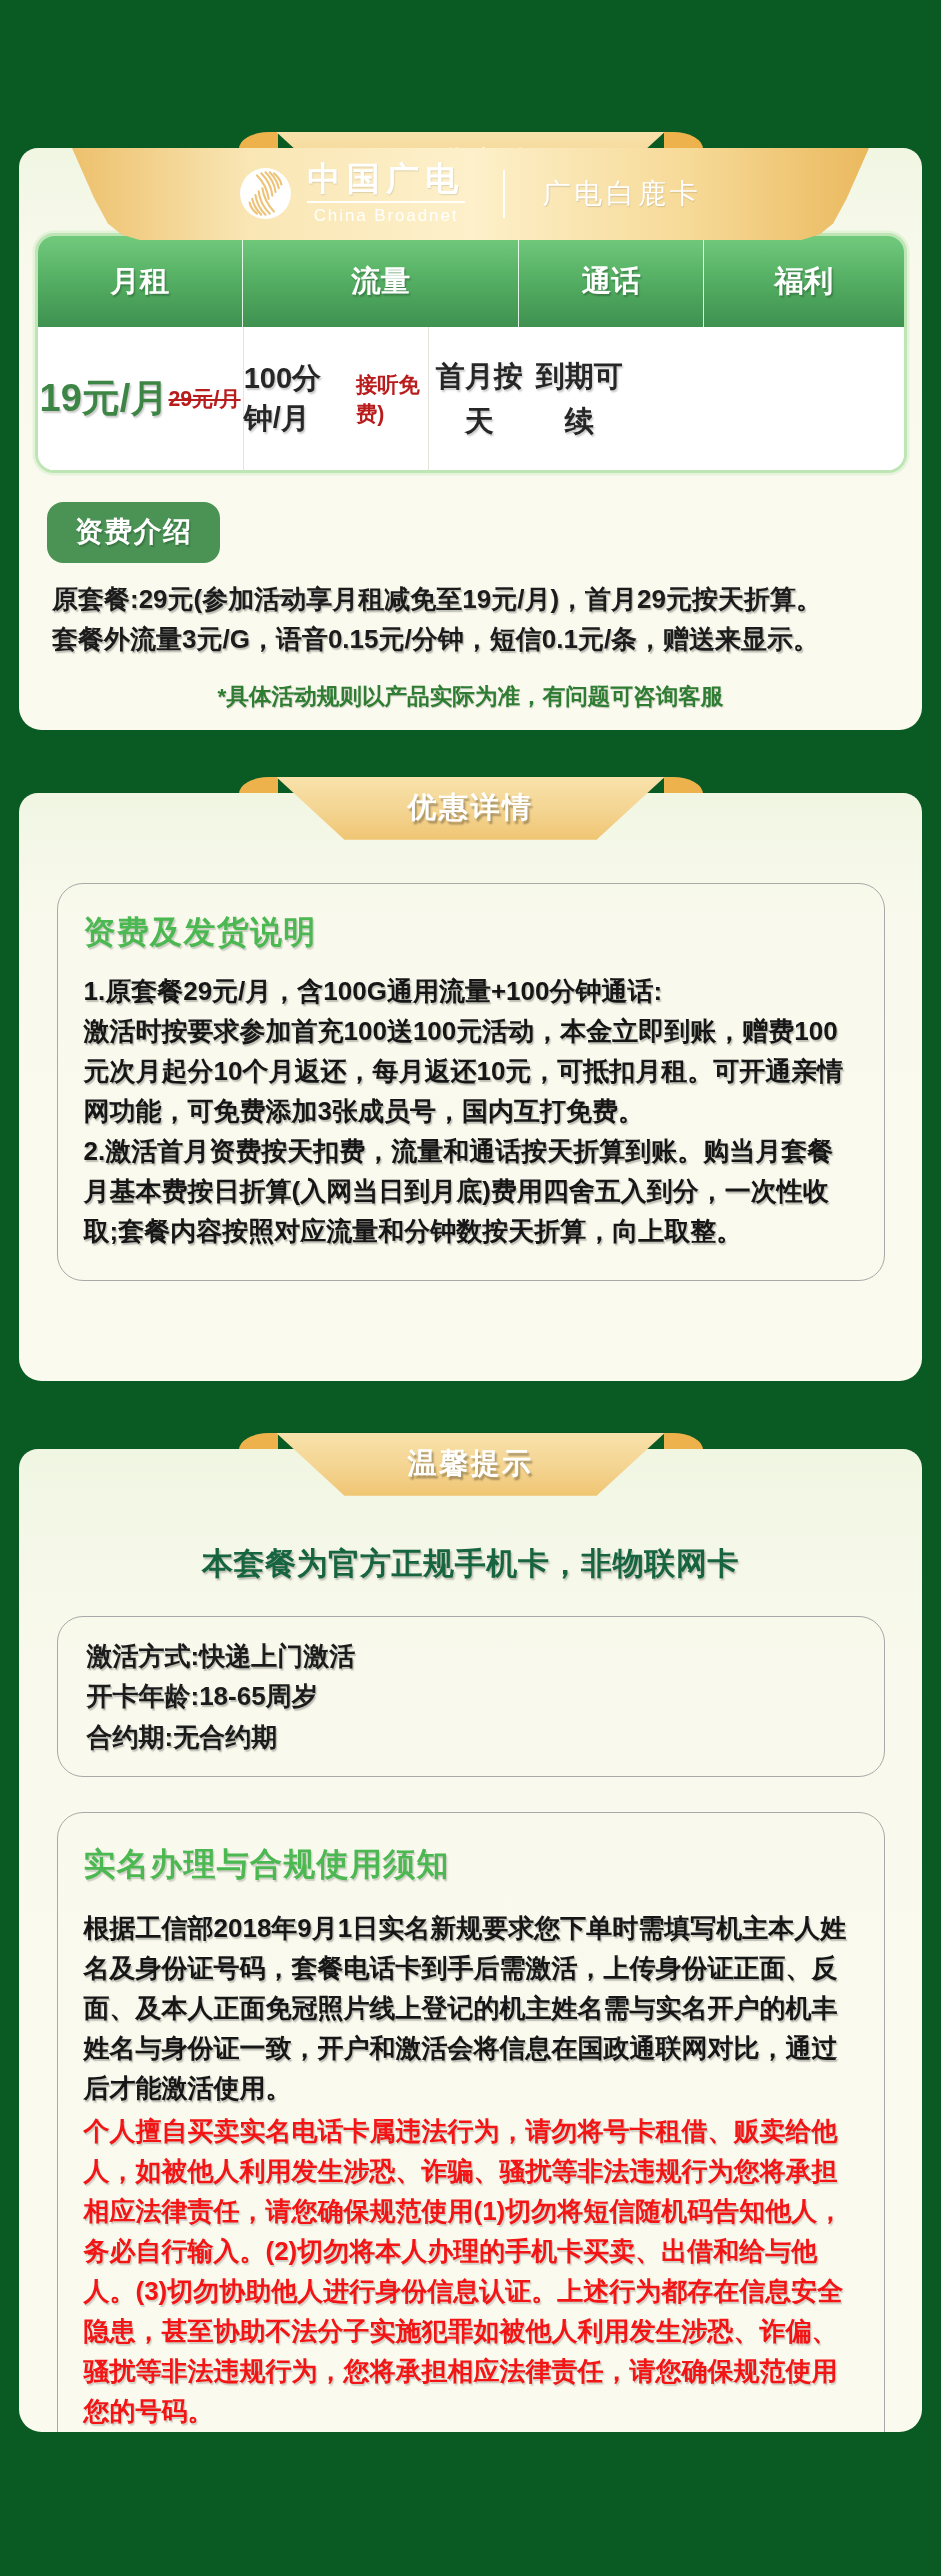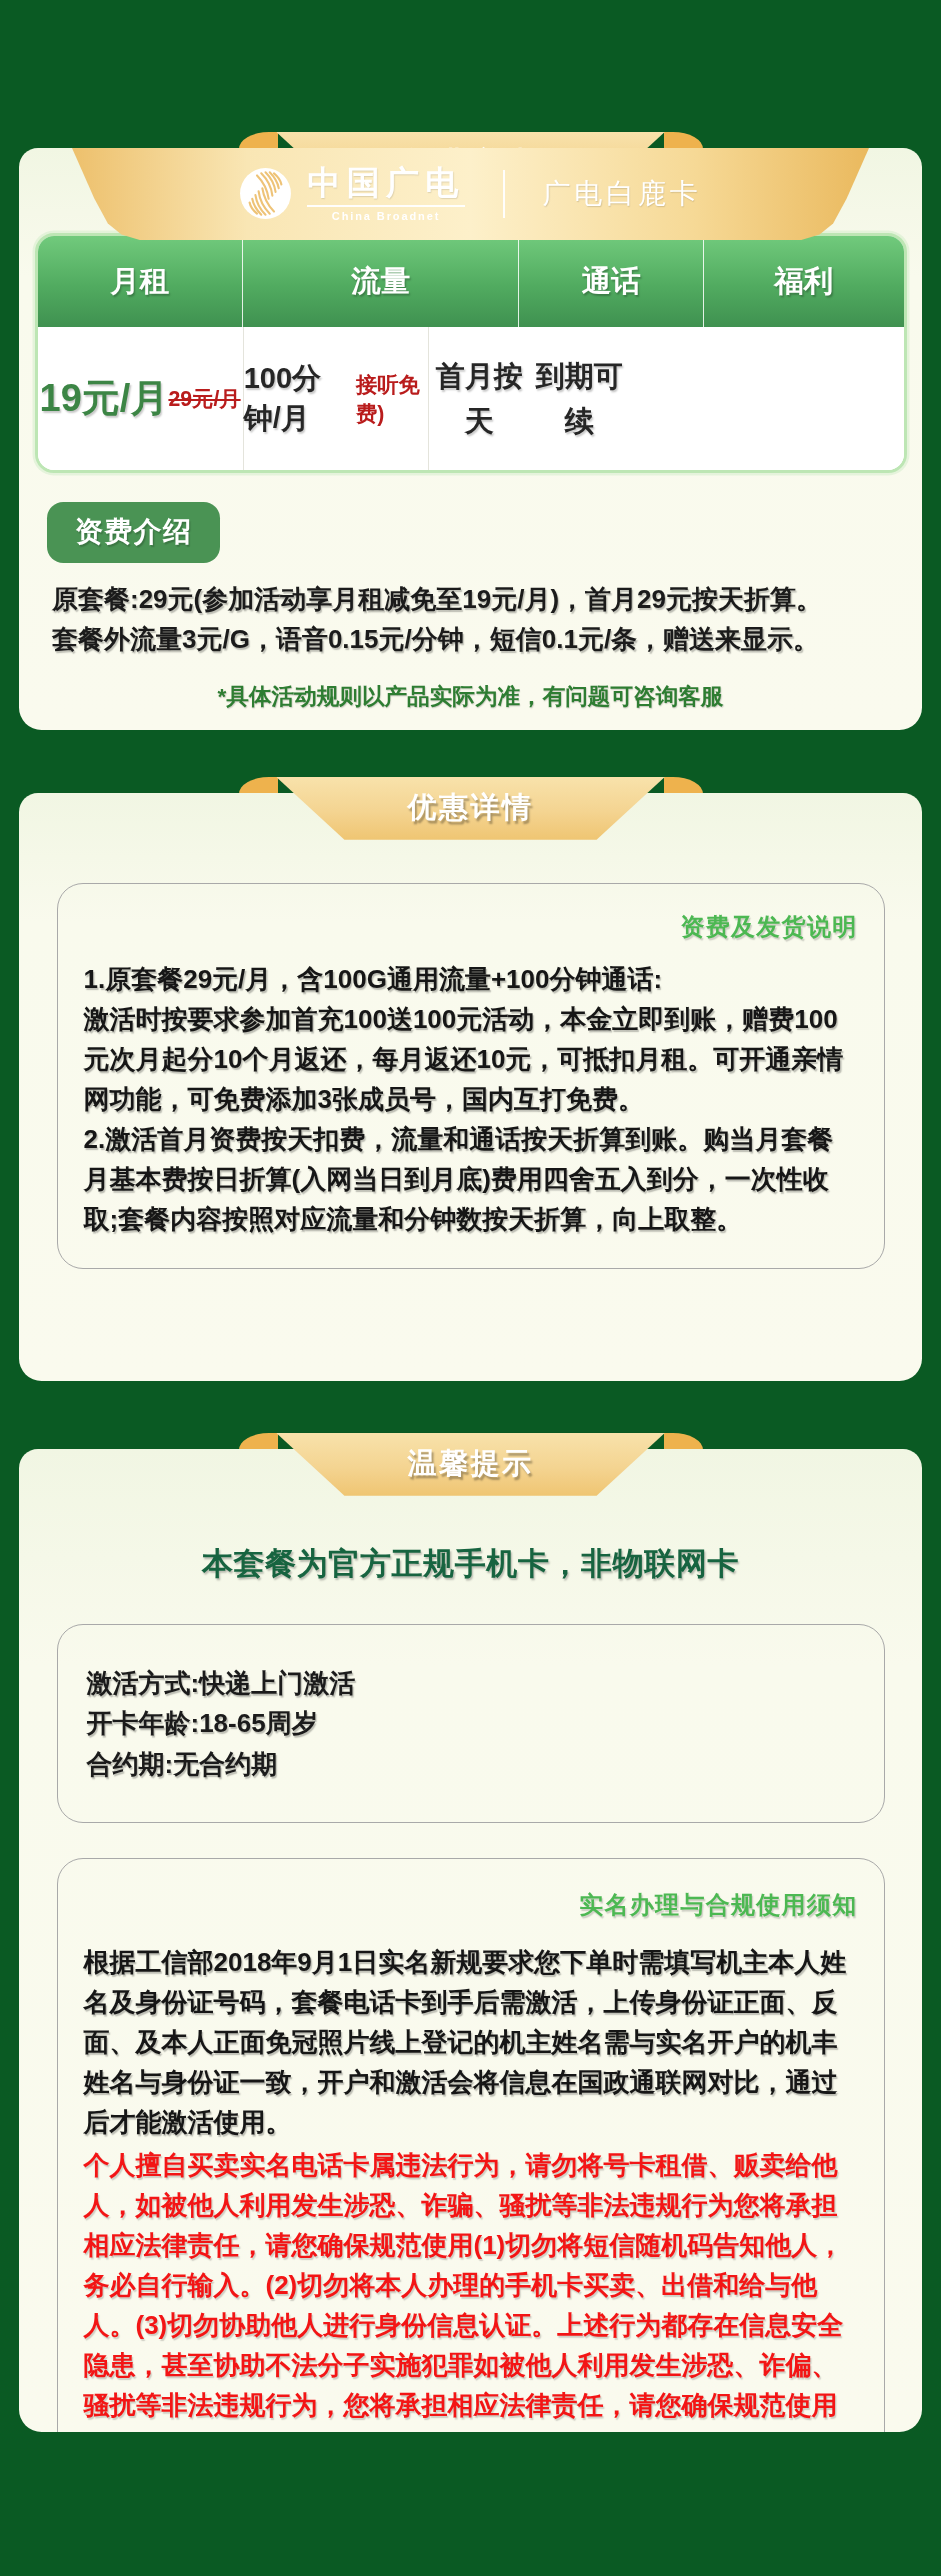--- a/index.html
+++ b/index.html
@@ -19,21 +19,21 @@
     clip-path:polygon(0 0,100% 0,97.2% 55%,95.5% 82%,93.8% 94%,91.5% 100%,8.5% 100%,6.2% 94%,4.5% 82%,2.8% 55%);
     display:flex;align-items:center;justify-content:center;
     filter:drop-shadow(0 2.5px 3.8px rgba(0,0,0,.35));
     z-index:5;
   }
   .brand-group{display:flex;align-items:center;}
   .logo-circle{width:53px;height:53px;margin-right:15px;flex:none;}
   .brand-text{display:flex;flex-direction:column;align-items:center;}
   .brand-cn{font-size:33px;font-weight:700;color:#fff;letter-spacing:6.3px;line-height:1.05;text-shadow:0.6px 1.3px 1.3px rgba(0,0,0,.12);}
   .brand-rule{width:100%;height:1.9px;background:rgba(255,255,255,.95);margin:4.4px 0 2.5px;}
-  .brand-en{font-size:11px;color:#fff;letter-spacing:1.9px;font-weight:700;}
+  .brand-en{font-size:17px;color:#fff;letter-spacing:1.9px;font-weight:400;}
   .brand-divider{width:1.9px;height:48px;background:rgba(255,255,255,.95);margin:0 38px;}
   .product-name{font-size:28px;color:#fff;font-weight:500;letter-spacing:3.8px;text-shadow:0.6px 1.3px 1.3px rgba(0,0,0,.15);}
 
   
   .section{position:relative;margin:0 19px;}
   .sec1{margin-top:148px;}
   .sec2{margin-top:63px;}
   .sec3{margin-top:68px;}
   .card{
     position:relative;z-index:1;width:903px;box-sizing:border-box;
@@ -87,25 +87,25 @@
   .intro-text{margin:16.3px 33px 0;}
   .body-line{margin:0;font-size:26px;line-height:1.55;font-weight:700;color:#1b1b1b;text-shadow:1.3px 1.9px 1.3px rgba(0,0,0,.25);}
   .intro-note{margin-top:21.3px;text-align:center;font-size:22.6px;font-weight:700;color:#2e7d32;text-shadow:0.6px 1.3px 1.3px rgba(0,0,0,.2);}
 
   
   .inner-box{
     width:828px;margin:0 auto;box-sizing:border-box;
     border:1.3px solid #a9a9a9;border-radius:26px;background:transparent;
   }
   .promo-box{margin-top:90px;padding:19px 26px 29px;}
-  .box-title{text-align:right;font-size:24px;font-weight:700;color:#4cb852;letter-spacing:1.3px;margin:7.5px 0 16.3px;text-shadow:1.3px 1.9px 1.3px rgba(0,0,0,.18);font-family:Liberation Mono, monospace;}
+  .box-title{text-align:left;font-size:32px;font-weight:700;color:#4cb852;letter-spacing:1.3px;margin:7.5px 0 16.3px;text-shadow:1.3px 1.9px 1.3px rgba(0,0,0,.18);font-family:Liberation Mono, monospace;}
   .promo-line{margin:0;font-size:26px;line-height:1.54;font-weight:700;color:#161616;text-shadow:1.3px 1.9px 1.3px rgba(0,0,0,.25);}
 
   .tips-headline{margin-top:94px;text-align:center;font-size:31px;font-weight:800;color:#176440;letter-spacing:0.6px;text-shadow:1.3px 1.9px 1.9px rgba(0,0,0,.25);}
-  .info-box{margin-top:39px;padding:38px 29px;}
+  .info-box{margin-top:31px;padding:19px 29px;}
   .info-line{margin:0;font-size:26px;line-height:1.55;font-weight:700;color:#1b1b1b;text-shadow:1.3px 1.9px 1.3px rgba(0,0,0,.25);}
   .notice-box{margin-top:35px;padding:22.6px 26px 33px;}
   .notice-black{margin:21.3px 0 0;font-size:26px;line-height:1.54;font-weight:700;color:#161616;text-shadow:1.3px 1.9px 1.3px rgba(0,0,0,.25);}
   .notice-red{margin:2.5px 0 0;font-size:26px;line-height:1.54;font-weight:700;color:#f31515;text-shadow:1.3px 1.9px 1.3px rgba(0,0,0,.18);}
 </style>
 </head>
 <body>
 
 <div class="page">
 

